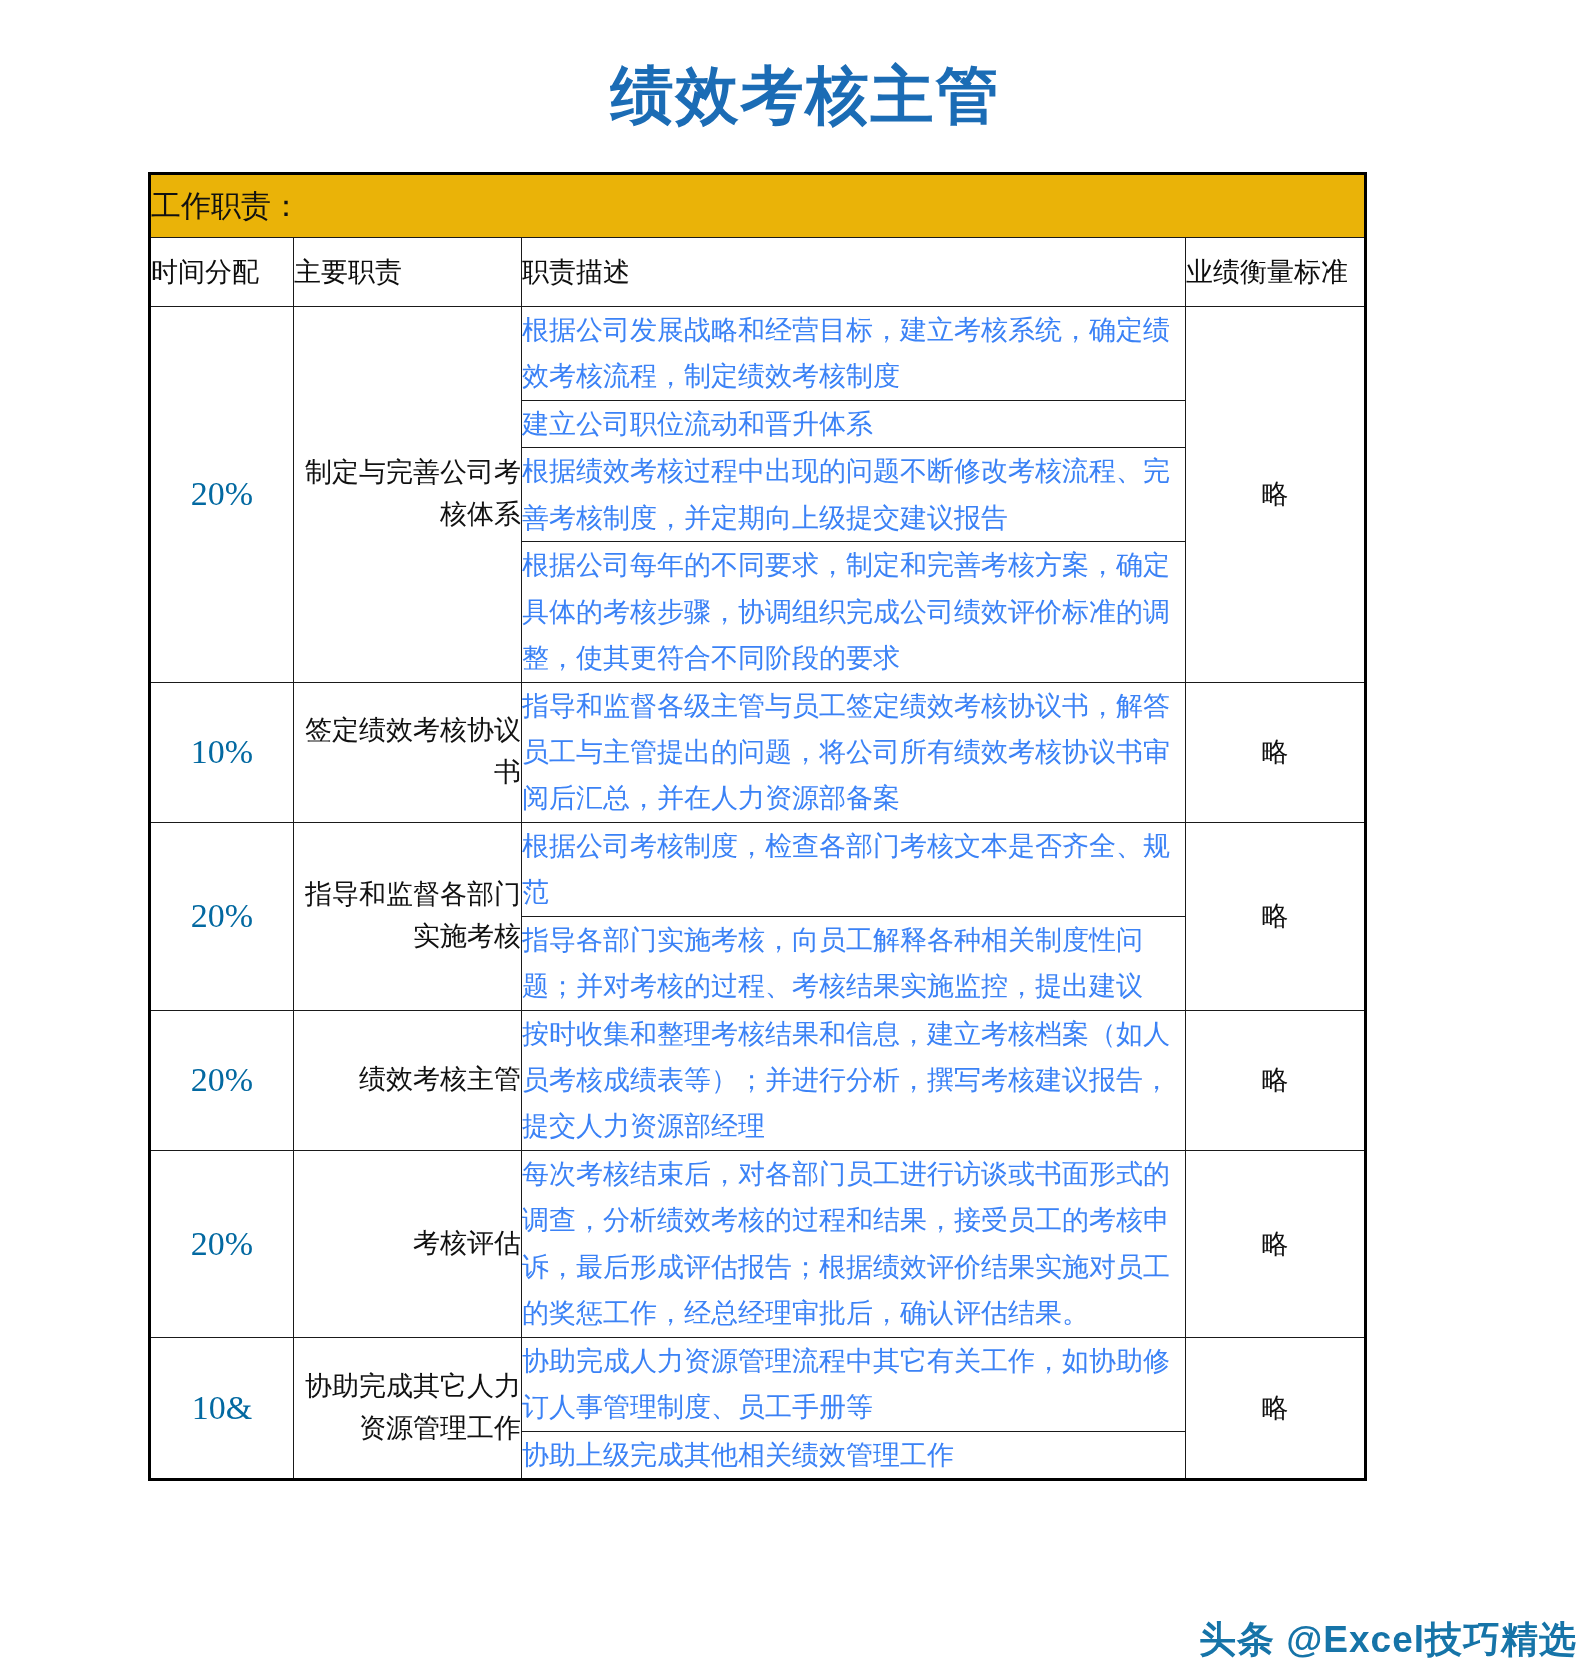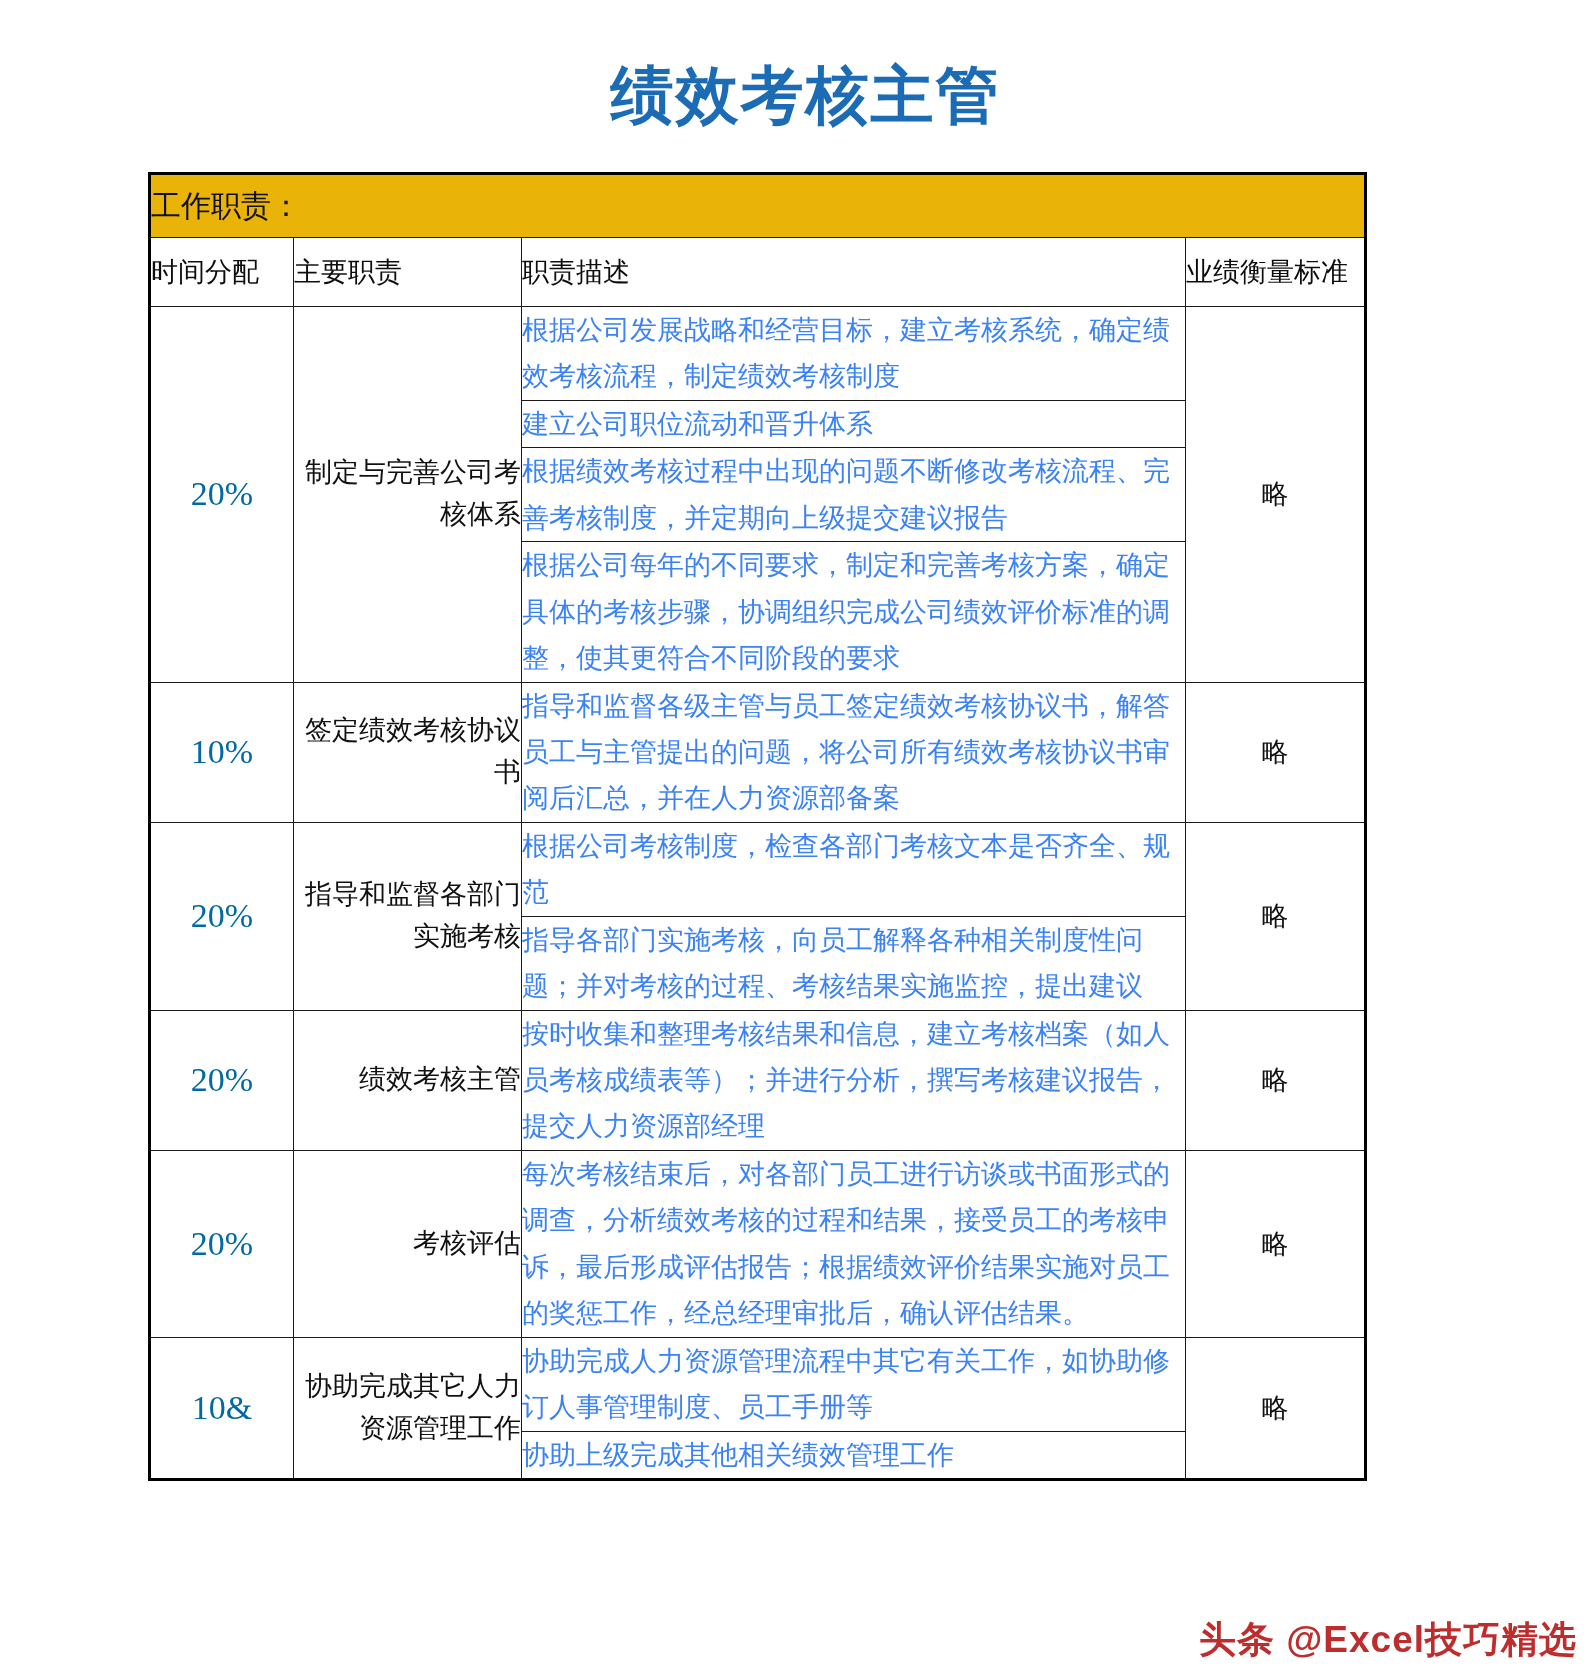--- a/index.html
+++ b/index.html
@@ -119,21 +119,21 @@
   col.c-std  { width: 180px; }
 
   
   .watermark {
     position: absolute;
     right: 22px;
     bottom: 12px;
     font-family: "Liberation Sans", "DejaVu Sans", sans-serif;
     font-size: 37px;
     font-weight: bold;
-    color: #b91c1c;
+    color: #0369a1;
     opacity: 0.92;
     white-space: nowrap;
     letter-spacing: 1px;
     pointer-events: none;
     text-align: right;
   }
 </style>
 </head>
 <body>
 

